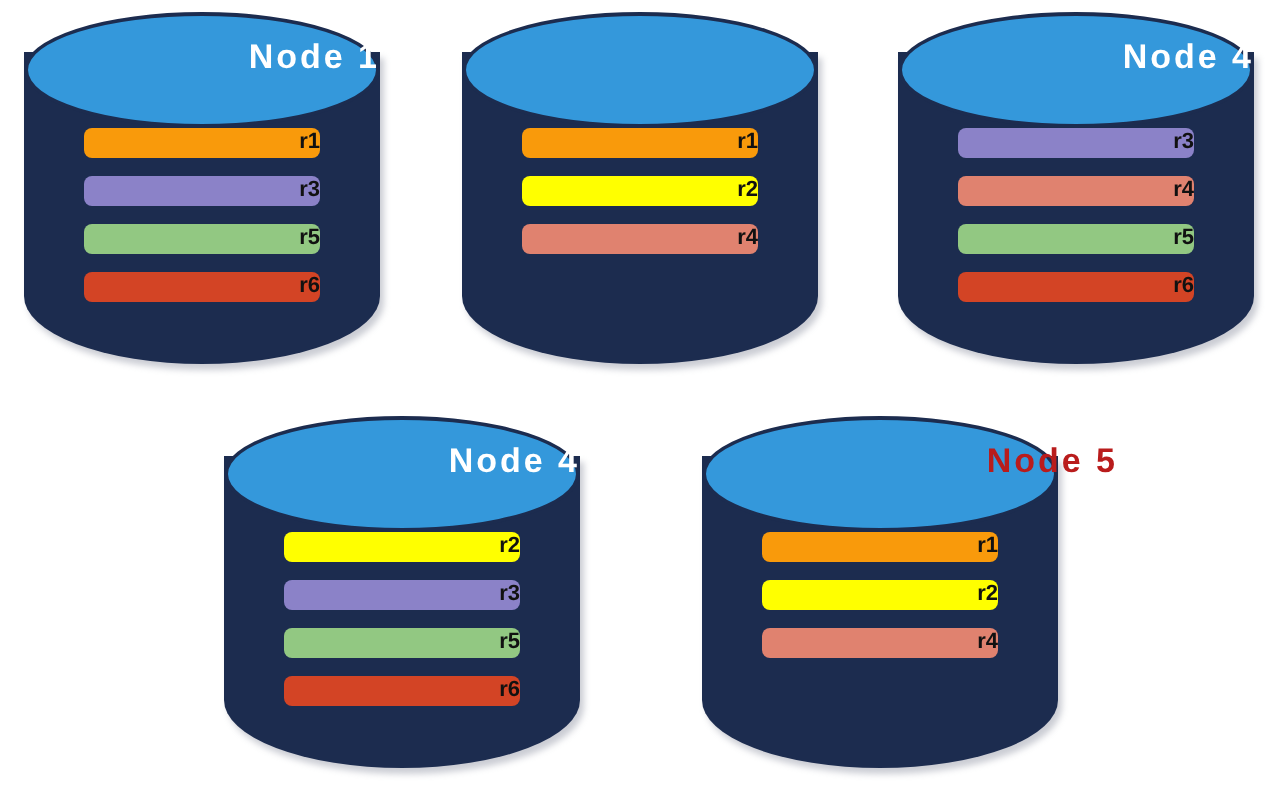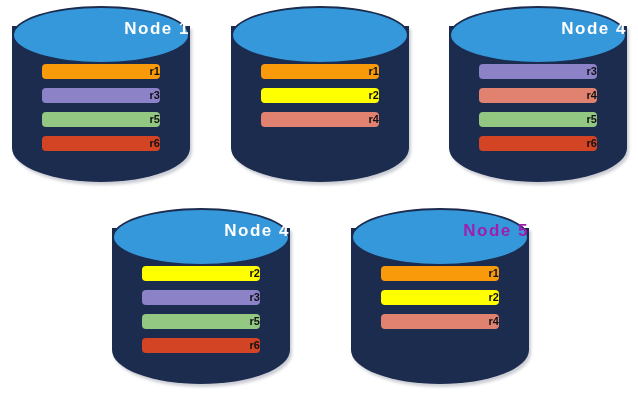--- a/index.html
+++ b/index.html
@@ -121,20 +121,20 @@
       <div class="replica-stack">
         <div class="replica" style="background: rgb(255, 255, 0);">r2</div>
         <div class="replica" style="background: rgb(139, 130, 200);">r3</div>
         <div class="replica" style="background: rgb(146, 200, 130);">r5</div>
         <div class="replica" style="background: rgb(211, 68, 37);">r6</div>
       </div>
     </div>
     <div class="node" style="left: 351px; top: 208px;">
       <div class="cyl-body" style="background: rgb(28, 44, 79);"></div>
       <div class="cyl-top" style="background: rgb(52, 152, 219);"></div>
-      <div class="node-label" style="color: #a21caf;">Node 5</div>
+      <div class="node-label" style="color: #b91c1c; padding-left: 30px;">Node 5</div>
       <div class="replica-stack">
         <div class="replica" style="background: rgb(249, 154, 11);">r1</div>
         <div class="replica" style="background: rgb(255, 255, 0);">r2</div>
         <div class="replica" style="background: rgb(224, 130, 111);">r4</div>
       </div>
     </div>
   </div>
 
 </body></html>

